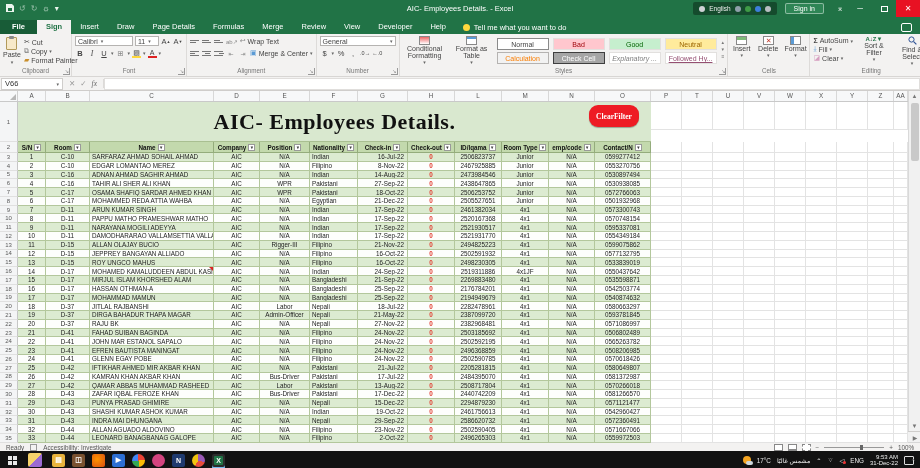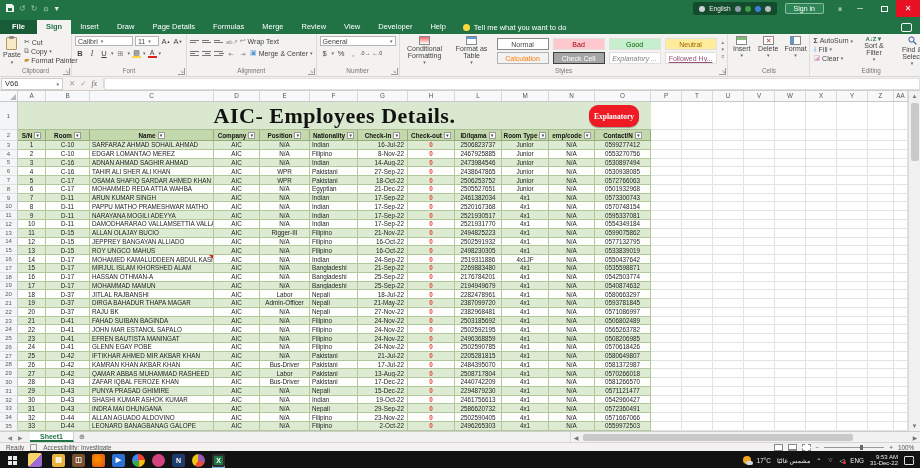--- a/index.html
+++ b/index.html
@@ -149,20 +149,21 @@
         <svg width="8" height="8" viewBox="0 0 8 8">
             <path d="M0 0h6l2 2v6H0z" fill="#eaf5ee"></path>
             <rect x="2" y="4" width="4" height="3" fill="#217346"></rect>
           </svg>
       </span>
       <span class="qi dim">↺</span>
       <span class="qi dim">↻</span>
       <span class="qi">☼</span>
       <span class="qi dd">▾</span>
     </div>
+    <div class="tb-title">AIC- Employees Details. - Excel</div>
     <div class="tb-right">
       <div class="lang-pill">
         <span class="dotico" style="background:#cfd2d6"></span>
         <span>English</span>
         <span class="dotico" style="background:#8fa0aa"></span>
         <span class="dotico" style="background:#3f9b46"></span>
         <span class="dotico" style="background:#3d7edb"></span>
         <span class="dotico" style="background:#b9bec2"></span>
       </div>
       <div class="signin">Sign in</div>
@@ -448,25 +449,25 @@
         <div class="clh" style="width: 31px;">T</div>
         <div class="clh" style="width: 31px;">U</div>
         <div class="clh" style="width: 31px;">V</div>
         <div class="clh" style="width: 31px;">W</div>
         <div class="clh" style="width: 31px;">X</div>
         <div class="clh" style="width: 31px;">Y</div>
         <div class="clh" style="width: 26px;">Z</div>
         <div class="clh" style="width: 14px;">AA</div>
       </div>
     <div class="gridbody" id="gridbody">
-        <div class="grow" style="height: 28px;">
+        <div class="grow" style="height: 40px;">
           <div class="rn" style="width: 18px;">1</div>
           <div class="titleband">
             <span class="ttl">AIC- Employees Details.</span>
-            <div class="clearfilter">Explanatory</div>
+            <div class="clearfilter">ClearFilter</div>
           </div>
           <div class="e" style="width: 31px; height: 28px;"></div>
           <div class="e" style="width: 31px; height: 28px;"></div>
           <div class="e" style="width: 31px; height: 28px;"></div>
           <div class="e" style="width: 31px; height: 28px;"></div>
           <div class="e" style="width: 31px; height: 28px;"></div>
           <div class="e" style="width: 31px; height: 28px;"></div>
           <div class="e" style="width: 31px; height: 28px;"></div>
           <div class="e" style="width: 26px; height: 28px;"></div>
           <div class="e" style="width: 14px; height: 28px;"></div>

